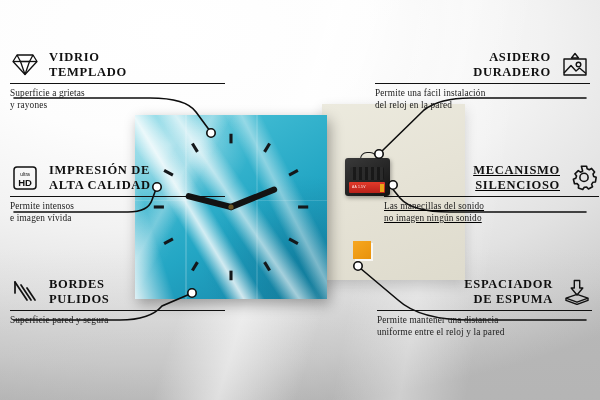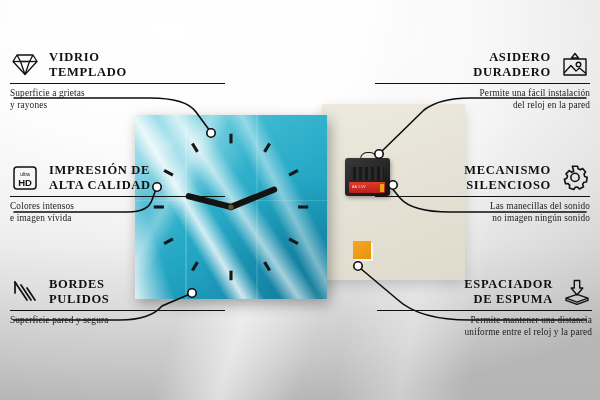--- a/index.html
+++ b/index.html
@@ -21,31 +21,31 @@
   
   .feat{position:absolute;width:215px;}
   .feat .hdr{display:flex;align-items:center;gap:9px;}
   .feat.right .hdr{flex-direction:row-reverse;align-items:center;}
   .ttl{font-size:12.5px;line-height:14.5px;letter-spacing:.7px;
        font-weight:700;color:#101010;text-transform:uppercase;}
   .feat.left .ttl{text-align:left;}
   .feat.right .ttl{text-align:right;}
   .rule{height:0;border-top:1.3px solid #111;margin:4px 0 4px 0;}
   .desc{font-size:9.3px;line-height:11.6px;color:#1b1b1b;letter-spacing:.15px;}
-  .feat.right .desc{text-align:right;}
+  .feat.right .desc{}
   .ico{flex:0 0 auto;width:30px;height:27px;display:flex;align-items:center;justify-content:center;}
   .ico svg{display:block;}
 
   
   #f-vidrio   {left:10px;  top:50px;}
   #f-impresion{left:10px;  top:163px;}
   #f-bordes   {left:10px;  top:277px;}
   
   #f-asidero  {left:375px; top:50px;}
-  #f-mecanismo{left:375px; top:163px;}
+  #f-mecanismo{left:384px; top:163px;text-decoration:underline;}
   #f-espaciador{left:377px;top:277px;}
 
   
   #wires{position:absolute;inset:0;pointer-events:none;}
 
   
   #photo{position:absolute;left:135px;top:104px;width:330px;height:196px;}
   #backpanel{position:absolute;left:187px;top:0;width:143px;height:176px;
              background:linear-gradient(160deg,#eceade 0%,#e6e3d6 45%,#dedbcd 100%);
              box-shadow:0 5px 12px rgba(0,0,0,.16);}
@@ -206,21 +206,21 @@
       </span>
       <div>
         <div class="ttl">
           <div>IMPRESIÓN DE</div>
           <div>ALTA CALIDAD</div>
         </div>
       </div>
     </div>
     <div class="rule"></div>
     <div class="desc">
-      <div>Colores intensos</div>
+      <div>Permite intensos</div>
       <div>e imagen vívida</div>
     </div>
   </div>
 
   <div class="feat left" id="f-bordes">
     <div class="hdr">
       <span class="ico">
         <svg width="28" height="25" viewBox="0 0 28 25" stroke="#111" stroke-width="1.7" stroke-linecap="round">
           <path d="M4 3 L4 14"></path>
           <path d="M4 3 L16 21"></path>

